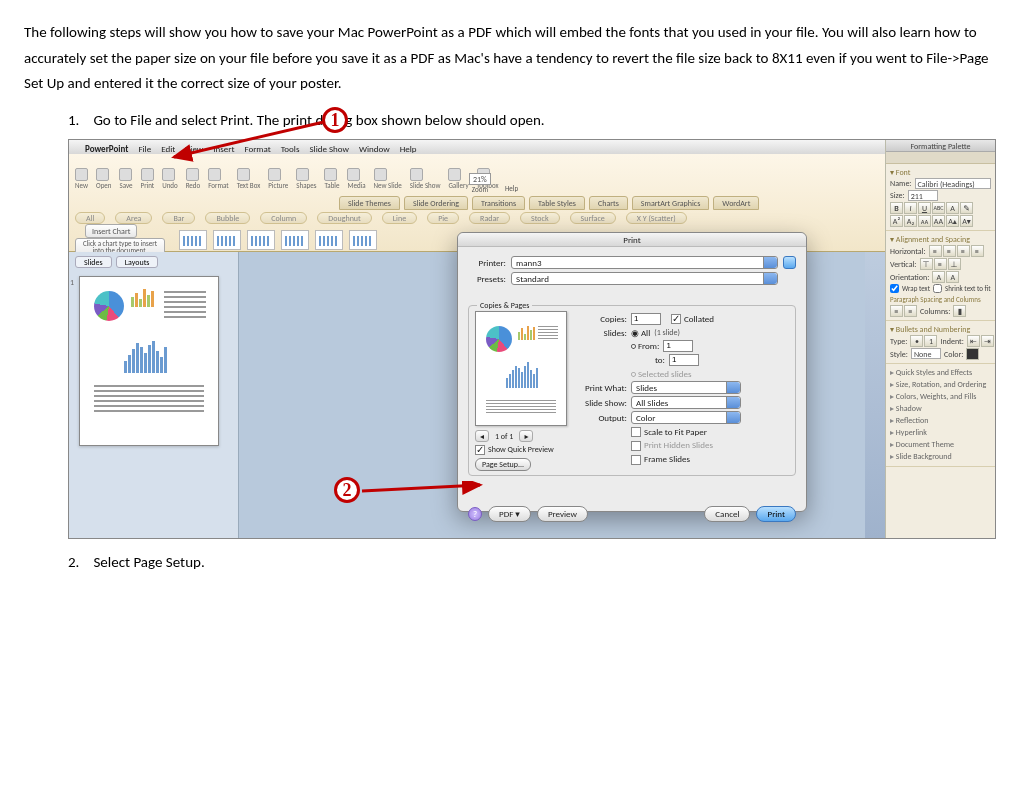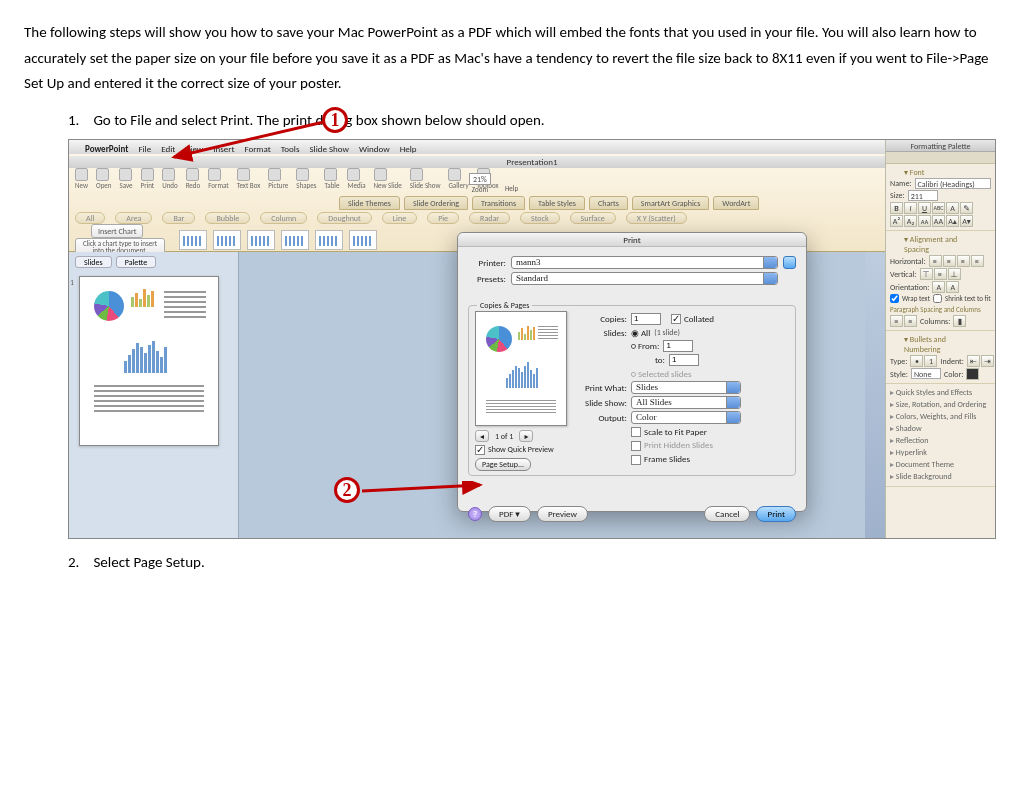--- a/index.html
+++ b/index.html
@@ -20,21 +20,21 @@
   .docname { position: absolute; top: 2px; left: 0; right: 0; text-align: center; font-size: 9px; color: #333; background: linear-gradient(#e8e8e8,#d0d0d0); height: 12px; line-height: 12px; }
   .qat { position: absolute; top: 14px; left: 6px; display: flex; gap: 8px; align-items: center; font-size: 7px; color: #666; }
   .qat .ic { width: 13px; height: 13px; background: #ddd; border: 1px solid #aaa; border-radius: 2px; }
   .qat .lbl { text-align: center; }
   .zoom { position: absolute; top: 19px; left: 400px; font-size: 8px; }
   .zoombox { display: inline-block; border: 1px solid #999; background: #fff; padding: 0 3px; font-size: 8px; }
   .tabs2 { position: absolute; top: 42px; left: 270px; display: flex; gap: 4px; font-size: 8px; }
   .tabs2 span { background: linear-gradient(#f0e8d0,#e0d4b0); border: 1px solid #c0b080; border-radius: 3px 3px 0 0; padding: 1px 8px; color: #555; }
   .chartcats { position: absolute; top: 58px; left: 6px; display: flex; gap: 10px; font-size: 8px; color: #888; }
   .chartcats span { background: linear-gradient(#f5eed8,#e8ddc0); border: 1px solid #d0c090; border-radius: 8px; padding: 0 10px; }
-  .ins-chart { position: absolute; top: 70px; left: 22px; background: linear-gradient(#fefefe,#e8e8e8); border: 1px solid #aaa; border-radius: 3px; padding: 1px 6px; font-size: 8px; }
+  .ins-chart { position: absolute; top: 70px; left: 16px; background: linear-gradient(#fefefe,#e8e8e8); border: 1px solid #aaa; border-radius: 3px; padding: 1px 6px; font-size: 8px; }
   .chart-hint { position: absolute; top: 84px; left: 6px; background: linear-gradient(#fefefe,#e8e8e8); border: 1px solid #aaa; border-radius: 3px; padding: 1px 4px; font-size: 7px; width: 90px; text-align: center; line-height: 1.1; }
   .chart-thumbs { position: absolute; top: 76px; left: 110px; display: flex; gap: 6px; }
   .chart-thumbs .th { width: 28px; height: 20px; background: #fff; border: 1px solid #bbb; position: relative; }
   .chart-thumbs .th::after { content:""; position:absolute; left:3px; right:3px; bottom:3px; height:10px; background: repeating-linear-gradient(90deg,#6b9bd1 0 2px,transparent 2px 4px); }
   
   .leftpanel { position: absolute; top: 112px; left: 0; width: 170px; bottom: 0; background: #d6e0ec; border-right: 1px solid #9ab; }
   .viewtabs { display: flex; gap: 4px; margin: 4px 6px; font-size: 8px; }
   .viewtabs span { background: #eef2f8; border: 1px solid #aab; border-radius: 3px; padding: 0 8px; }
   .slide-thumb { margin: 8px 10px; width: 140px; height: 170px; background: #fff; border: 1px solid #888; box-shadow: 0 1px 3px rgba(0,0,0,0.2); position: relative; }
   .slide-thumb::before { content:"1"; position:absolute; left:-10px; top:0; font-size:8px; color:#666; }
@@ -48,36 +48,36 @@
   .mini-cols .c { position: absolute; bottom: 0; width: 3px; background: #6b9bd1; }
   .mini-para { position: absolute; top: 108px; left: 14px; right: 14px; }
   .mini-para div { height: 2px; background: #999; margin-bottom: 3px; }
   
   .maincanvas { position: absolute; top: 112px; left: 170px; right: 130px; bottom: 0; background: #b8c9dc; }
   
   .palette { position: absolute; top: 0; right: 0; width: 110px; bottom: 0; background: #f2ede0; border-left: 1px solid #bba; font-size: 8px; color: #444; }
   .palette .ptitle { background: linear-gradient(#e8e8e8,#ccc); height: 12px; font-size: 8px; text-align: center; border-bottom: 1px solid #aaa; line-height: 12px; }
   .palette .picons { height: 12px; background: #e0dac8; border-bottom: 1px solid #c8bfa0; }
   .palette .sec { padding: 2px 4px; border-bottom: 1px solid #d8cfb0; }
-  .palette .hdr { color: #8a7a40; font-size: 8px; margin: 1px 14px; }
+  .palette .hdr { color: #8a7a40; font-size: 8px; margin: 1px 0; }
   .palette .row { display: flex; align-items: center; gap: 3px; margin: 1px 0; }
   .palette .field { flex: 1; background: #fff; border: 1px solid #aaa; height: 11px; font-size: 8px; padding: 0 2px; line-height: 11px; }
   .palette .btns { display: flex; gap: 1px; }
   .palette .btns span { width: 13px; height: 12px; background: linear-gradient(#fefefe,#e0dcc8); border: 1px solid #bba; font-size: 8px; text-align: center; line-height: 10px; }
   .palette .chk { display: flex; align-items: center; gap: 3px; font-size: 7px; }
   .palette .chk input { width: 9px; height: 9px; }
   .palette .disc { color: #666; padding: 1px 0; cursor: default; }
   .palette .disc::before { content:"▸ "; color: #888; }
   
   .printdlg { position: absolute; top: 92px; left: 388px; width: 350px; height: 280px; background: #ececec; border: 1px solid #888; border-radius: 6px; box-shadow: 0 8px 24px rgba(0,0,0,0.35); font-size: 9px; color: #222; }
   .printdlg .dlgtitle { text-align: center; font-size: 9px; height: 14px; line-height: 14px; background: linear-gradient(#f5f5f5,#d8d8d8); border-bottom: 1px solid #bbb; border-radius: 6px 6px 0 0; }
   .printdlg .body { padding: 6px 10px; }
   .printdlg .frow { display: flex; align-items: center; margin: 3px 0; gap: 5px; }
   .printdlg .flabel { width: 38px; text-align: right; font-size: 9px; }
-  .printdlg .combo { flex: 1; height: 13px; background: #fff; border: 1px solid #888; border-radius: 3px; font-size: 9px; padding: 0 4px; line-height: 11px; position: relative; font-family: Liberation Serif, serif; }
+  .printdlg .combo { flex: 1; height: 13px; background: #fff; border: 1px solid #888; border-radius: 3px; font-size: 9px; padding: 0 4px; line-height: 11px; position: relative; }
   .printdlg .combo::after { content:""; position:absolute; right:0; top:0; bottom:0; width:13px; background: linear-gradient(#8db8f0,#5a8fd8); border-left:1px solid #888; border-radius: 0 3px 3px 0; }
   .printdlg .combo.sm { flex: none; width: 60px; }
   .printdlg .group { border: 1px solid #bbb; border-radius: 4px; margin: 20px 0; padding: 5px 6px 4px; position: relative; }
   .printdlg .group .gt { position: absolute; top: -6px; left: 8px; background: #ececec; padding: 0 3px; font-size: 8px; }
   .printdlg .preview { display: flex; gap: 8px; }
   .printdlg .pthumb { width: 92px; height: 115px; background: #fff; border: 1px solid #888; box-shadow: 1px 1px 2px rgba(0,0,0,0.2); position: relative; }
   .printdlg .ppie { position: absolute; top: 14px; left: 10px; width: 26px; height: 26px; border-radius: 50%; background: conic-gradient(#4a90d9 0 140deg,#e94b7b 140deg 190deg,#6dbb45 190deg 230deg,#7a5cc4 230deg 280deg,#4cc1c7 280deg 360deg); }
   .printdlg .pbars { position: absolute; top: 10px; left: 42px; width: 18px; height: 18px; }
   .printdlg .pbars .bb { position:absolute; bottom:0; width:2px; background:#a7c96b; }
   .printdlg .plines { position: absolute; top: 14px; right: 8px; width: 20px; }
@@ -148,21 +148,20 @@
         <span class="m">Insert</span>
         <span class="m">Format</span>
         <span class="m">Tools</span>
         <span class="m">Slide Show</span>
         <span class="m">Window</span>
         <span class="m">Help</span>
         <span class="spacer"></span>
       </div>
 
       <div class="ribbon">
-        <div class="docname">Presentation1</div>
         <div class="qat">
           <div>
               <div class="ic"></div>
               <div class="lbl">New</div>
             </div>
           <div>
               <div class="ic"></div>
               <div class="lbl">Open</div>
             </div>
           <div>
@@ -258,21 +257,21 @@
           <div class="th"></div>
           <div class="th"></div>
           <div class="th"></div>
           <div class="th"></div>
         </div>
       </div>
 
       <div class="leftpanel">
         <div class="viewtabs">
           <span>Slides</span>
-          <span>Palette</span>
+          <span>Layouts</span>
         </div>
         <div class="slide-thumb">
           <div class="mini-pie"></div>
           <div class="mini-bars">
             <div class="b" style="left:1px;height:10px"></div>
               <div class="b o" style="left:5px;height:14px"></div>
             <div class="b" style="left:9px;height:8px"></div>
               <div class="b o" style="left:13px;height:18px"></div>
             <div class="b" style="left:17px;height:12px"></div>
               <div class="b o" style="left:21px;height:16px"></div>

